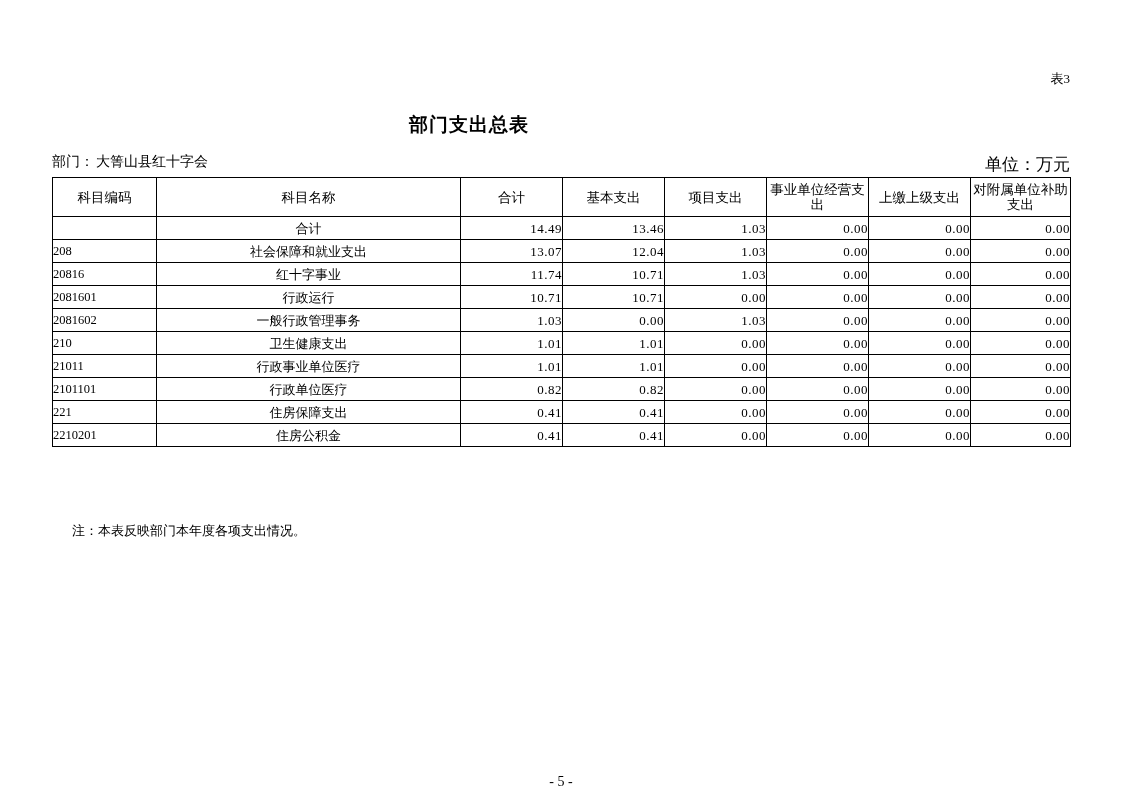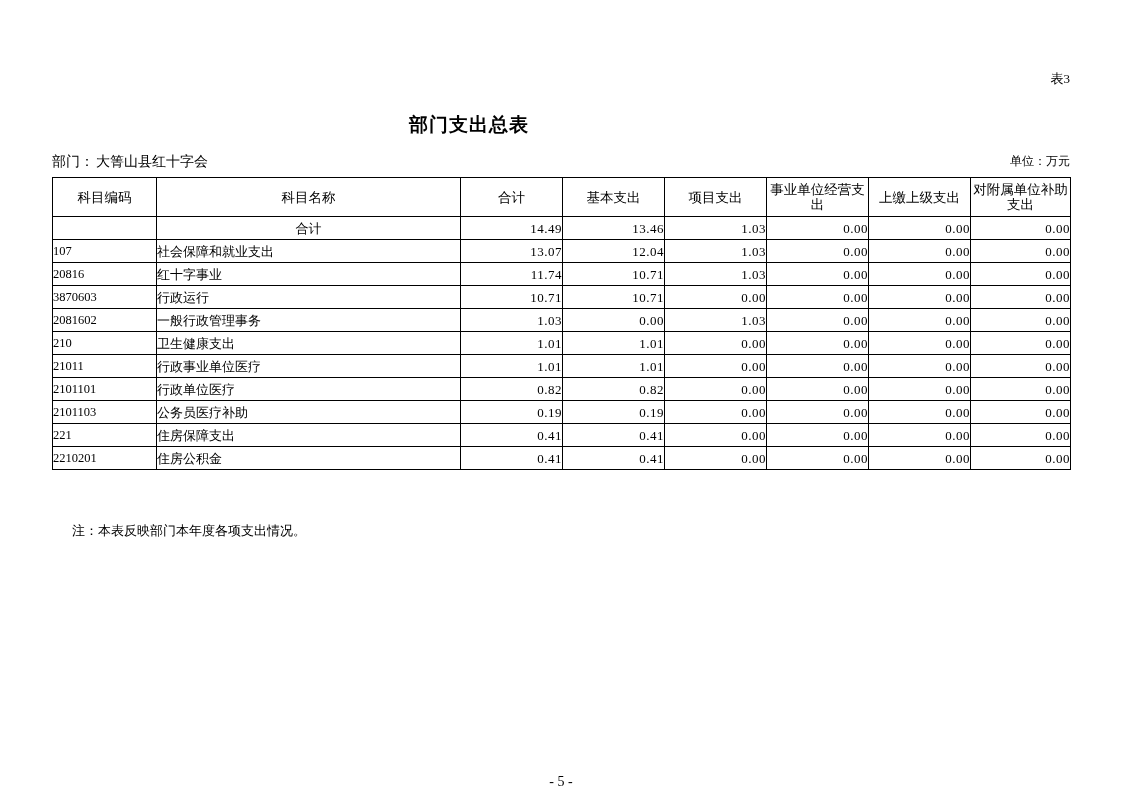--- a/index.html
+++ b/index.html
@@ -56,21 +56,21 @@
     white-space: nowrap;
   }
   .meta-left .dept-name {
     display: inline-block;
     padding-left: 2px;
   }
   .meta-right {
     position: absolute;
     right: 0;
     top: 0;
-    font-size: 12px;
+    font-size: 17px;
     white-space: nowrap;
   }
   table.main {
     position: absolute;
     left: 52px;
     top: 165px;
     border-collapse: collapse;
     table-layout: fixed;
     width: 1018px;
     font-size: 13px;
@@ -87,21 +87,21 @@
     font-weight: normal;
     height: 38px;
     font-size: 13.5px;
   }
   td.code {
     text-align: left;
     padding-left: 8px;
     font-size: 12.5px;
   }
   td.name {
-    text-align: left;
+    text-align: center;
     padding-left: 12px;
     font-size: 13px;
   }
   td.name.center {
     text-align: center;
     padding-left: 0;
   }
   td.num {
     text-align: right;
     padding-right: 8px;
@@ -176,41 +176,41 @@
           <td class="code"></td>
           <td class="name center">合计</td>
           <td class="num">14.49</td>
           <td class="num">13.46</td>
           <td class="num">1.03</td>
           <td class="num">0.00</td>
           <td class="num">0.00</td>
           <td class="num">0.00</td>
         </tr>
         <tr>
-          <td class="code">107</td>
+          <td class="code">208</td>
           <td class="name">社会保障和就业支出</td>
           <td class="num">13.07</td>
           <td class="num">12.04</td>
           <td class="num">1.03</td>
           <td class="num">0.00</td>
           <td class="num">0.00</td>
           <td class="num">0.00</td>
         </tr>
         <tr>
           <td class="code">20816</td>
           <td class="name">红十字事业</td>
           <td class="num">11.74</td>
           <td class="num">10.71</td>
           <td class="num">1.03</td>
           <td class="num">0.00</td>
           <td class="num">0.00</td>
           <td class="num">0.00</td>
         </tr>
         <tr>
-          <td class="code">3870603</td>
+          <td class="code">2081601</td>
           <td class="name">行政运行</td>
           <td class="num">10.71</td>
           <td class="num">10.71</td>
           <td class="num">0.00</td>
           <td class="num">0.00</td>
           <td class="num">0.00</td>
           <td class="num">0.00</td>
         </tr>
         <tr>
           <td class="code">2081602</td>
@@ -246,30 +246,20 @@
           <td class="code">2101101</td>
           <td class="name">行政单位医疗</td>
           <td class="num">0.82</td>
           <td class="num">0.82</td>
           <td class="num">0.00</td>
           <td class="num">0.00</td>
           <td class="num">0.00</td>
           <td class="num">0.00</td>
         </tr>
         <tr>
-          <td class="code">2101103</td>
-          <td class="name">公务员医疗补助</td>
-          <td class="num">0.19</td>
-          <td class="num">0.19</td>
-          <td class="num">0.00</td>
-          <td class="num">0.00</td>
-          <td class="num">0.00</td>
-          <td class="num">0.00</td>
-        </tr>
-        <tr>
           <td class="code">221</td>
           <td class="name">住房保障支出</td>
           <td class="num">0.41</td>
           <td class="num">0.41</td>
           <td class="num">0.00</td>
           <td class="num">0.00</td>
           <td class="num">0.00</td>
           <td class="num">0.00</td>
         </tr>
         <tr>

